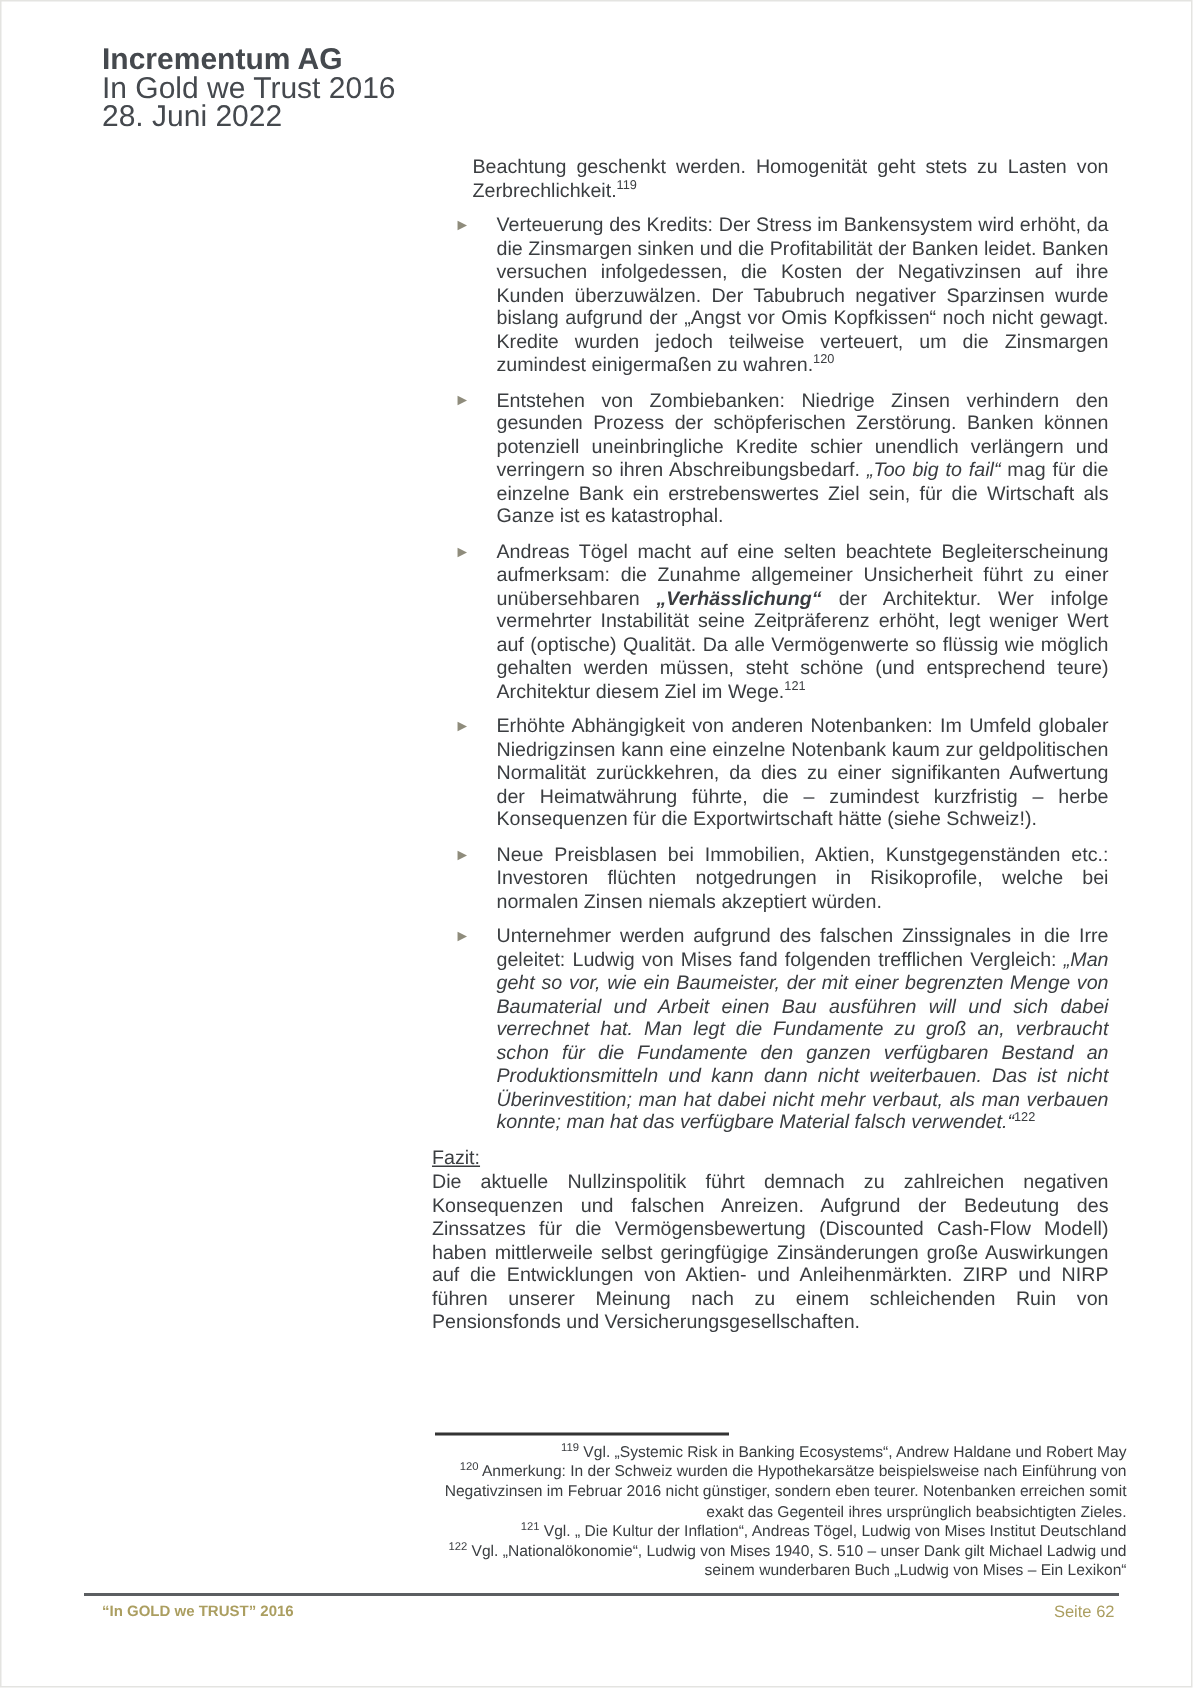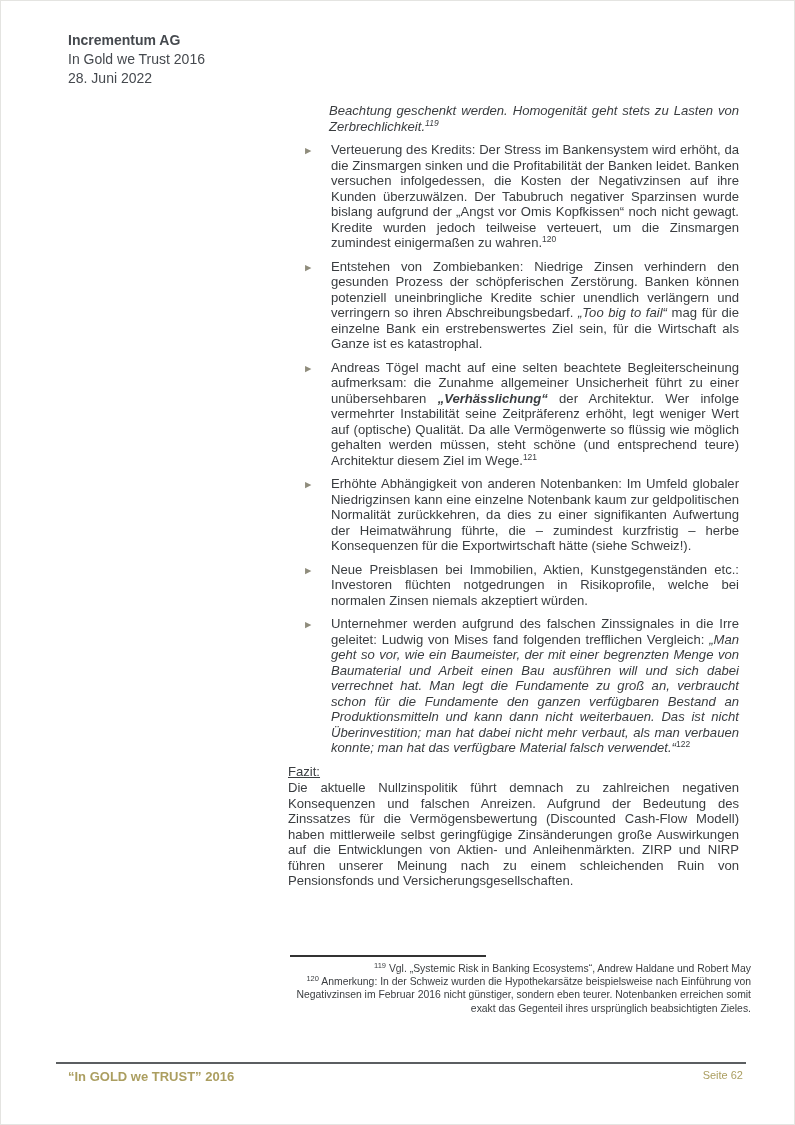--- a/index.html
+++ b/index.html
@@ -12,34 +12,34 @@
     overflow: hidden;
   }
   .page {
     position: absolute; inset: 0;
     border: 1px solid #e4e4e1;
     box-sizing: border-box;
   }
   
   .header {
     position: absolute; left: 67px; top: 30px;
-    font-size: 14px; line-height: 19px;
+    font-size: 20px; line-height: 19px;
     color: #45494e;
   }
   .header .company { font-weight: bold; }
 
   
   .content {
     position: absolute; left: 287px; top: 102px;
     width: 451px;
     font-size: 13.1px; line-height: 15.5px;
     text-align: justify;
     color: #3a3d40;
   }
-  .intro { margin-left: 41px; margin-bottom: 8px; font-style: italic; }
+  .intro { margin-left: 27px; margin-bottom: 8px; }
 
   .bullet-item {
     position: relative;
     padding-left: 43px;
     margin-bottom: 8px;
   }
   .bullet-marker {
     position: absolute; left: 15px; top: 2px;
     font-size: 10.5px; line-height: 12px;
     color: #8f8c7c;
@@ -71,21 +71,21 @@
   }
   .footnotes sup.fn { font-size: 7.5px; top: -4px; }
 
   
   .footer-rule {
     position: absolute; left: 55px; top: 1061px;
     width: 690px; border-top: 2px solid #5b5e61;
   }
   .footer-left {
     position: absolute; left: 67px; top: 1068px;
-    font-size: 13px; font-weight: bold;
+    font-size: 10px; font-weight: bold;
     color: #ab9e60;
   }
   .footer-right {
     position: absolute; right: 51px; top: 1068px;
     font-size: 11px;
     color: #ab9e60;
   }
 </style>
 </head>
 <body>
@@ -128,19 +128,21 @@
 
     <div class="fazit-heading">Fazit:</div>
     <div class="fazit-par"><span class="lead">Die aktuelle Nullzinspolitik führt demnach zu zahlreichen negativen Konsequenzen und falschen Anreizen.</span><span> Aufgrund der Bedeutung des Zinssatzes für die Vermögensbewertung (Discounted Cash-Flow Modell) haben mittlerweile selbst geringfügige Zinsänderungen große Auswirkungen auf die Entwicklungen von Aktien- und Anleihenmärkten. ZIRP und NIRP führen unserer Meinung nach zu einem schleichenden Ruin von Pensionsfonds und Versicherungsgesellschaften.</span></div>
 
   </div>
 
   <div class="footnote-rule"></div>
   <div class="footnotes">
     <div><sup class="fn">119</sup><span> Vgl. „Systemic Risk in Banking Ecosystems“, Andrew Haldane und Robert May</span></div>
     <div><sup class="fn">120</sup><span> Anmerkung: In der Schweiz wurden die Hypothekarsätze beispielsweise nach Einführung von Negativzinsen im Februar 2016 nicht günstiger, sondern eben teurer. Notenbanken erreichen somit exakt das Gegenteil ihres ursprünglich beabsichtigten Zieles.</span></div>
+    <div><sup class="fn">121</sup><span> Vgl. „ Die Kultur der Inflation“, Andreas Tögel, Ludwig von Mises Institut Deutschland</span></div>
+    <div><sup class="fn">122</sup><span> Vgl. „Nationalökonomie“, Ludwig von Mises 1940, S. 510 – unser Dank gilt Michael Ladwig und seinem wunderbaren Buch „Ludwig von Mises – Ein Lexikon“</span></div>
   </div>
 
   <div class="footer-rule"></div>
   <div class="footer-left">“In GOLD we TRUST” 2016</div>
   <div class="footer-right">Seite 62</div>
 
 </div>
 
 </body></html>

